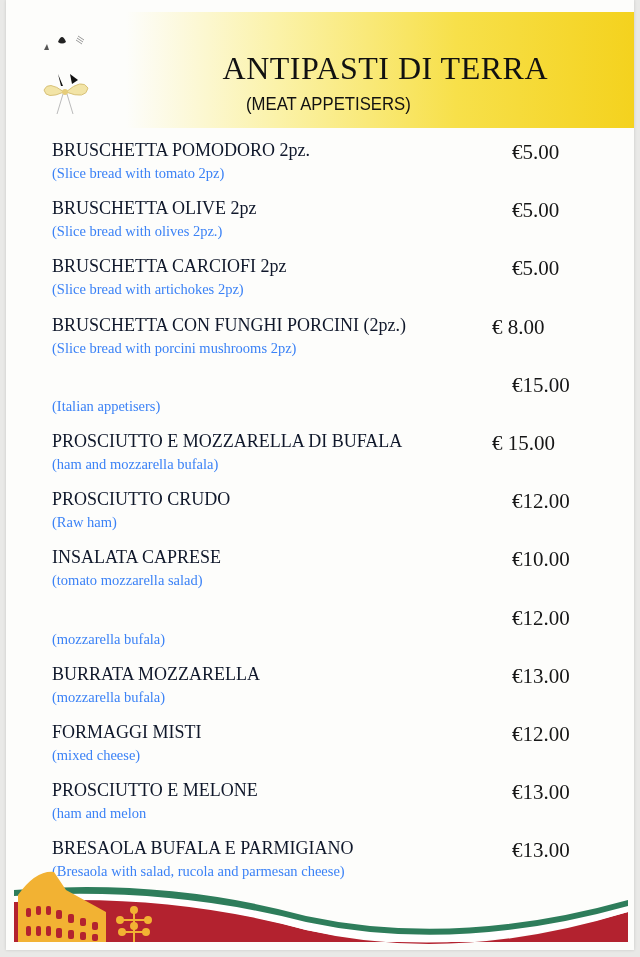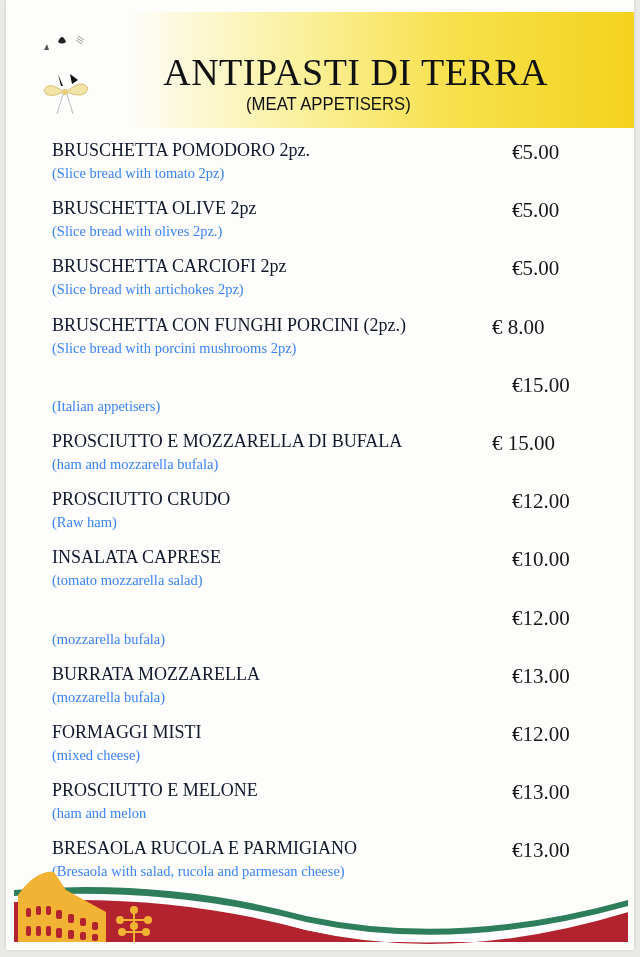--- a/index.html
+++ b/index.html
@@ -20,21 +20,21 @@
       position: absolute; left: 120px; top: 12px; width: 508px; height: 116px;
       background: linear-gradient(90deg, rgba(255,255,255,0) 0%, #fbf2a8 30%, #f7e04a 65%, #f4d21e 100%);
     }
     .logo {
       position: absolute; left: 30px; top: 22px; width: 60px; height: 100px;
     }
     .title {
       position: absolute; left: 0; right: 80px; top: 50px; text-align: right;
       padding-right: 6px;
       font-family: "Liberation Serif", serif;
-      font-size: 38px; letter-spacing: 0.5px; color: #111; margin-left: 22px;
+      font-size: 32px; letter-spacing: 0.5px; color: #111; margin-left: 22px;
     }
     .subtitle {
       position: absolute; left: 240px; top: 93px;
       font-family: "Liberation Sans", sans-serif;
       font-size: 19px; color: #111; transform: scaleX(0.88); transform-origin: left;
     }
     .menu {
       position: absolute; left: 46px; top: 136px; width: 540px;
     }
     .item { height: 58.2px; position: relative; }
@@ -132,21 +132,21 @@
       <div class="name">FORMAGGI MISTI</div>
       <div class="desc">(mixed cheese)</div>
       <div class="price">€12.00</div>
     </div>
     <div class="item">
       <div class="name">PROSCIUTTO E MELONE</div>
       <div class="desc">(ham and melon</div>
       <div class="price">€13.00</div>
     </div>
     <div class="item">
-      <div class="name">BRESAOLA RUCOLA E PARMIGIANO</div>
+      <div class="name">BRESAOLA BUFALA E PARMIGIANO</div>
       <div class="desc">(Bresaola with salad, rucola and parmesan cheese)</div>
       <div class="price">€13.00</div>
     </div>
   </div>
 
   <div class="footer">
     <svg width="628" height="100" viewBox="0 0 628 100">
       <path d="M8 52 Q 160 40 300 80 Q 450 115 622 62 L 622 92 L 8 92 Z" fill="#b3222f"></path>
       <path d="M8 44 Q 160 34 300 72 Q 450 104 622 56 L 622 62 Q 450 112 300 80 Q 160 42 8 52 Z" fill="#ffffff"></path>
       <path d="M8 40 Q 160 28 300 66 Q 450 98 622 50 L 622 56 Q 450 104 300 72 Q 160 36 8 46 Z" fill="#2e7d5b"></path>

